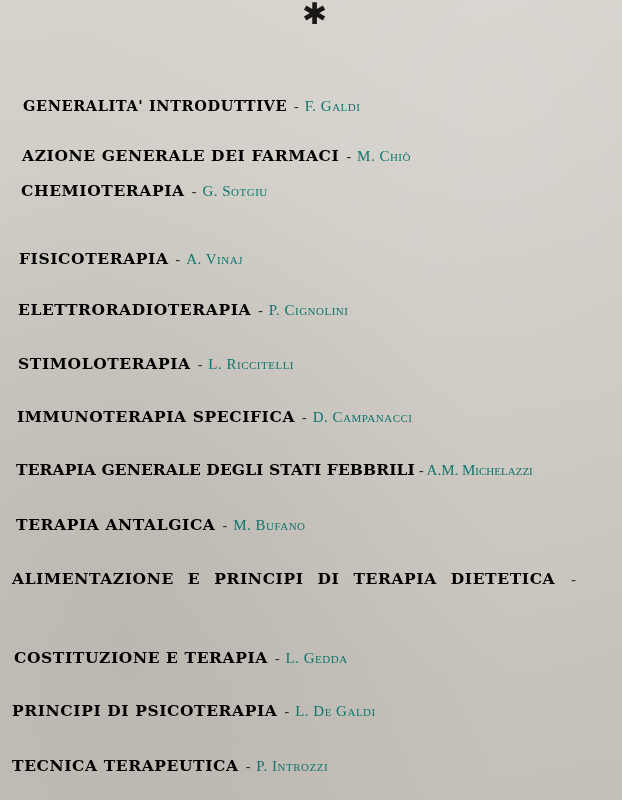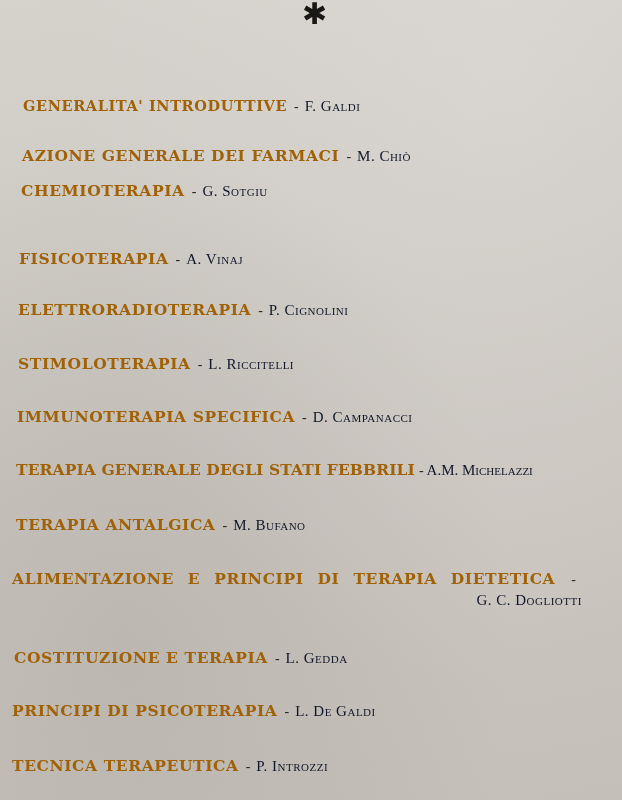--- a/index.html
+++ b/index.html
@@ -24,34 +24,34 @@
     .entry {
       position: absolute;
       white-space: nowrap;
       line-height: 1;
     }
     .title {
       font-family: "DejaVu Serif", serif;
       font-weight: bold;
       font-size: 15.5px;
       letter-spacing: 0.6px;
-      color: #a16207;
+      color: #000000;
     }
     .sep {
       font-family: "Liberation Serif", serif;
       font-size: 14px;
       margin: 0 6px 0 7px;
       color: #2a2724;
     }
     .author {
       font-family: "Liberation Serif", serif;
       font-variant: small-caps;
       font-size: 15px;
       letter-spacing: 0.5px;
-      color: #0f172a;
+      color: #0f766e;
     }
     .author-line { display: block; margin-left: 40px; margin-top: 6px; }
   </style>
 </head>
 <body>
 
 <div class="page-shade"></div>
 
 <div class="asterisk">✱</div>
 
@@ -86,23 +86,22 @@
   </div>
 
   <div class="entry" style="left:16px; top:462px;">
     <span class="title" style="letter-spacing:0.1px;">TERAPIA GENERALE DEGLI STATI FEBBRILI</span><span class="sep" style="margin:0 3px 0 4px;">-</span><span class="author" style="letter-spacing:0;">A.M. Michelazzi</span>
   </div>
 
   <div class="entry" style="left:16px; top:517px;">
     <span class="title">TERAPIA ANTALGICA</span><span class="sep">-</span><span class="author">M. Bufano</span>
   </div>
 
-  <div class="entry" style="left:12px; top:571px;text-align:right;">
+  <div class="entry" style="left:12px; top:571px;">
     <span class="title" style="word-spacing:8px;">ALIMENTAZIONE E PRINCIPI DI TERAPIA DIETETICA</span><span class="sep" style="margin-left:16px;">-</span>
-    <span class="author author-line">G. C. Dogliotti</span>
   </div>
 
   <div class="entry" style="left:14px; top:650px;">
     <span class="title">COSTITUZIONE E TERAPIA</span><span class="sep">-</span><span class="author">L. Gedda</span>
   </div>
 
   <div class="entry" style="left:12px; top:703px;">
     <span class="title">PRINCIPI DI PSICOTERAPIA</span><span class="sep">-</span><span class="author">L. De Galdi</span>
   </div>
 

